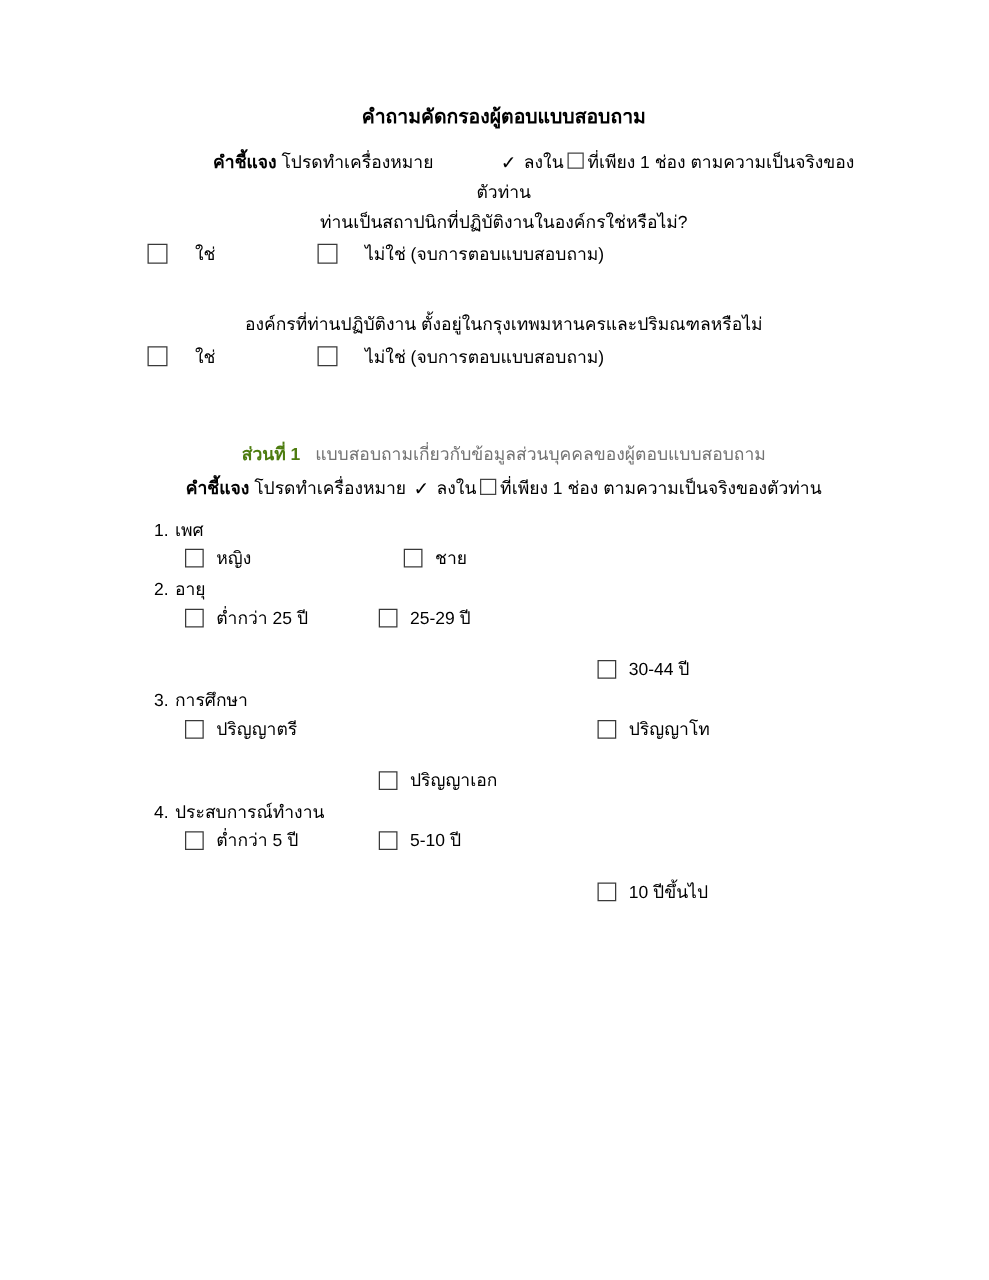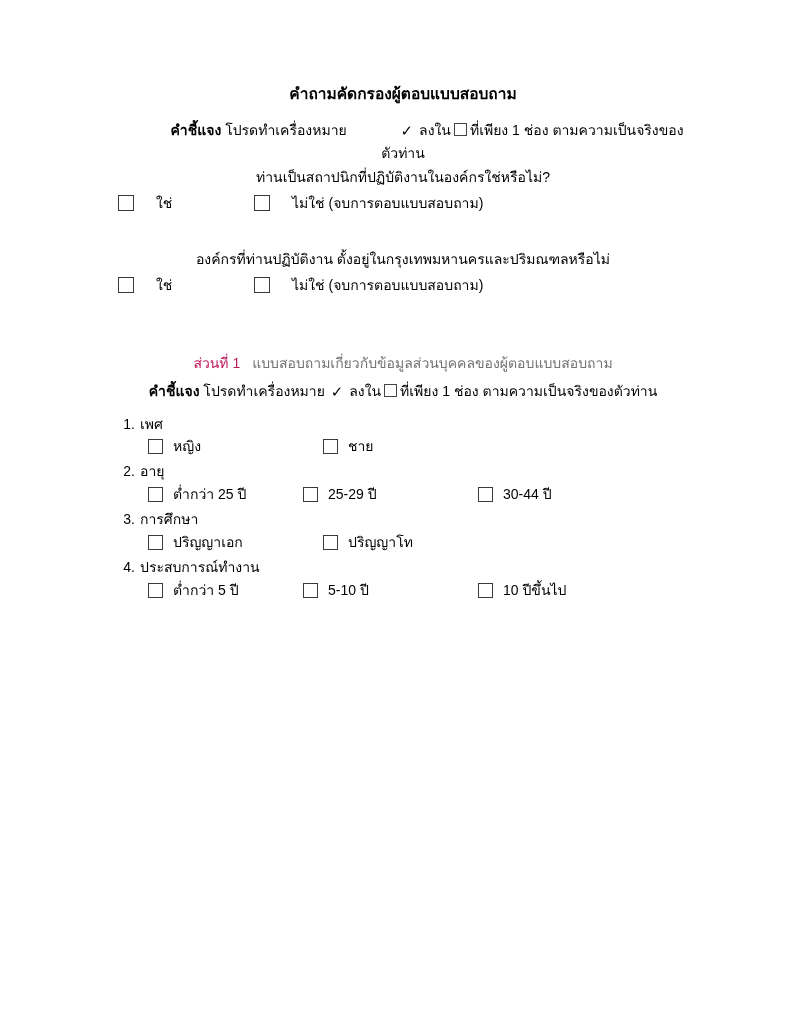--- a/index.html
+++ b/index.html
@@ -102,22 +102,22 @@
     margin-right: 22px;
   }
 
   
   .section-head {
     font-size: 14px;
     margin: 0;
     line-height: 1.6;
   }
   .section-head .sec-num {
-    color: #be185d;
-    font-weight: normal;
+    color: #4d7c0f;
+    font-weight: bold;
     margin-right: 8px;
   }
   .section-head .sec-title {
     color: #737373;
   }
   .instr-line {
     font-size: 14px;
     margin: 4px 0 10px 0;
     line-height: 1.6;
   }
@@ -136,21 +136,21 @@
     flex: 0 0 22px;
   }
   .q-options {
     margin-left: 30px;
   }
   .q-options .opt-row {
     margin-bottom: 3px;
   }
   .col-1 { width: 155px; flex: 0 0 155px; }
   .col-2 { width: 175px; flex: 0 0 175px; }
-  .col-3 { width: 175px; flex: 0 0 175px; }
+  .col-3 { width: 175px; flex: 0 0 175px; margin-top: 41px; }
   .gender-col-1 { width: 155px; flex: 0 0 155px; }
 </style>
 </head>
 <body>
 
 <div class="page">
   <div class="content">
 
     <h1 class="doc-title">คำถามคัดกรองผู้ตอบแบบสอบถาม</h1>
 
@@ -246,20 +246,24 @@
       </div>
     </div>
 
     <div class="q">
       <div class="q-label">
         <span class="num">3.</span>
         <span>การศึกษา</span>
       </div>
       <div class="q-options">
         <div class="opt-row">
+          <div class="opt col-1">
+            <span class="box"></span>
+            <span class="lbl">ปริญญาตรี</span>
+          </div>
           <div class="opt col-3">
             <span class="box"></span>
             <span class="lbl">ปริญญาเอก</span>
           </div>
           <div class="opt col-2">
             <span class="box"></span>
             <span class="lbl">ปริญญาโท</span>
           </div>
         </div>
       </div>

